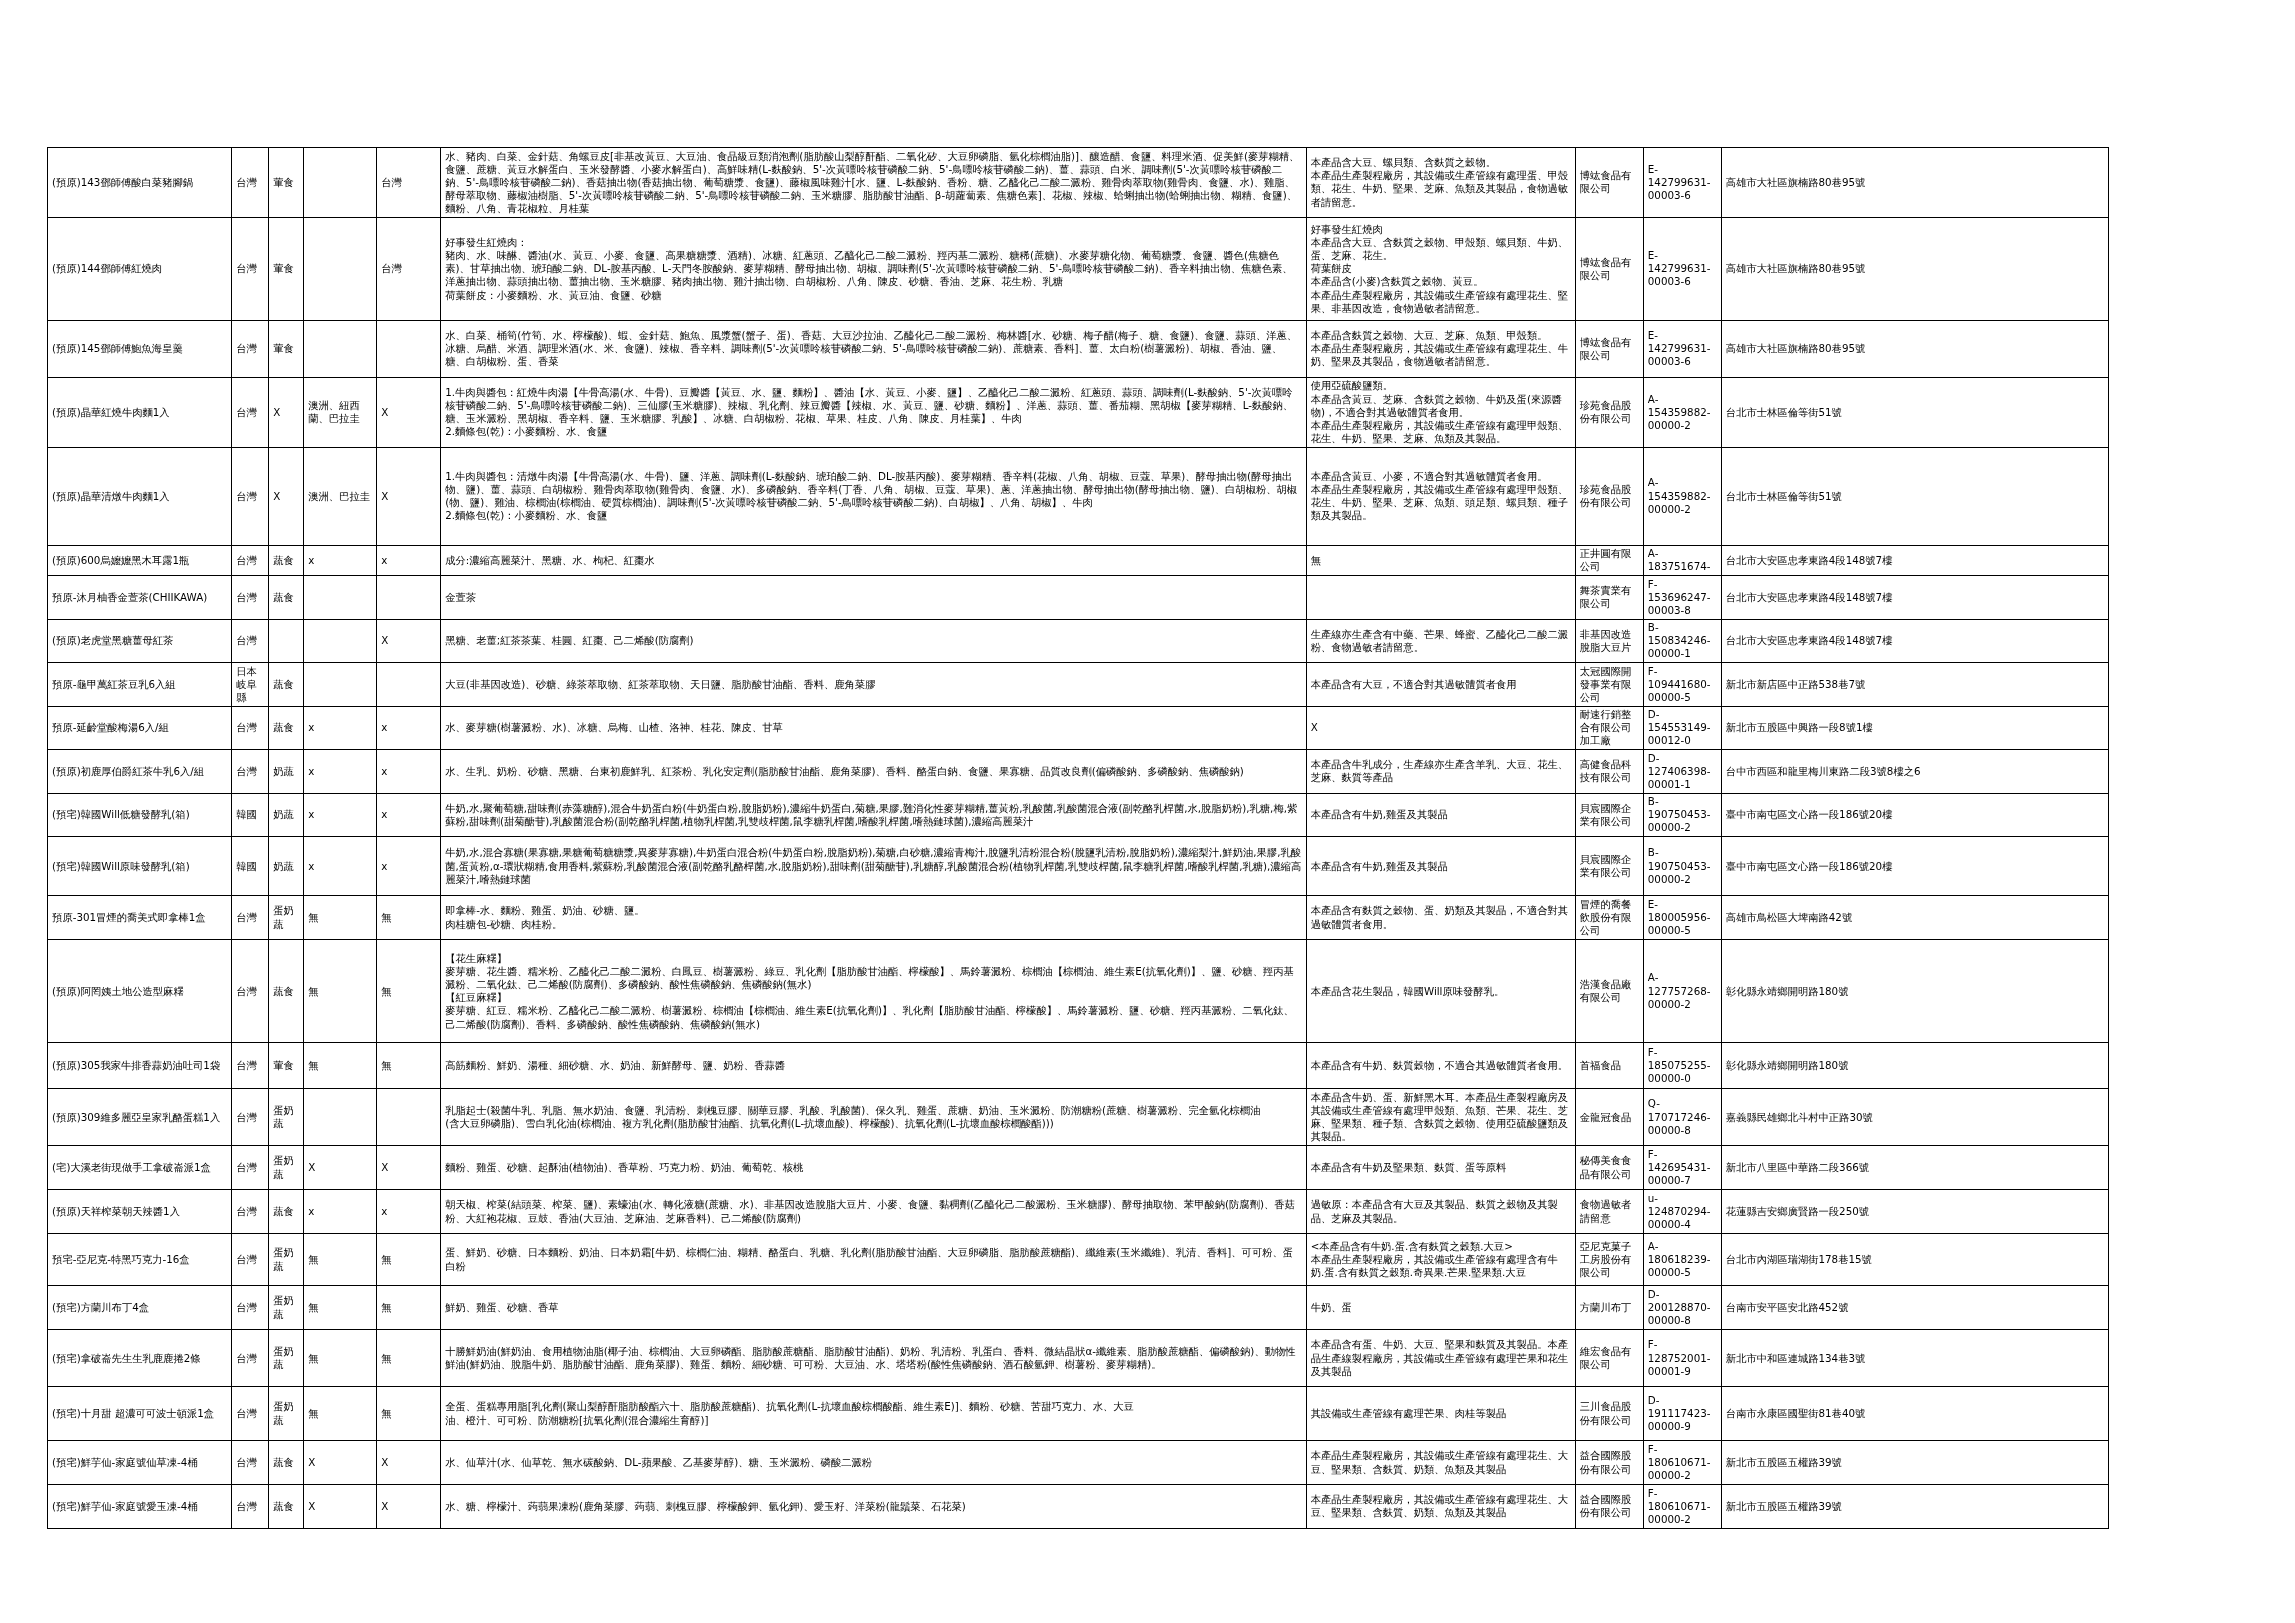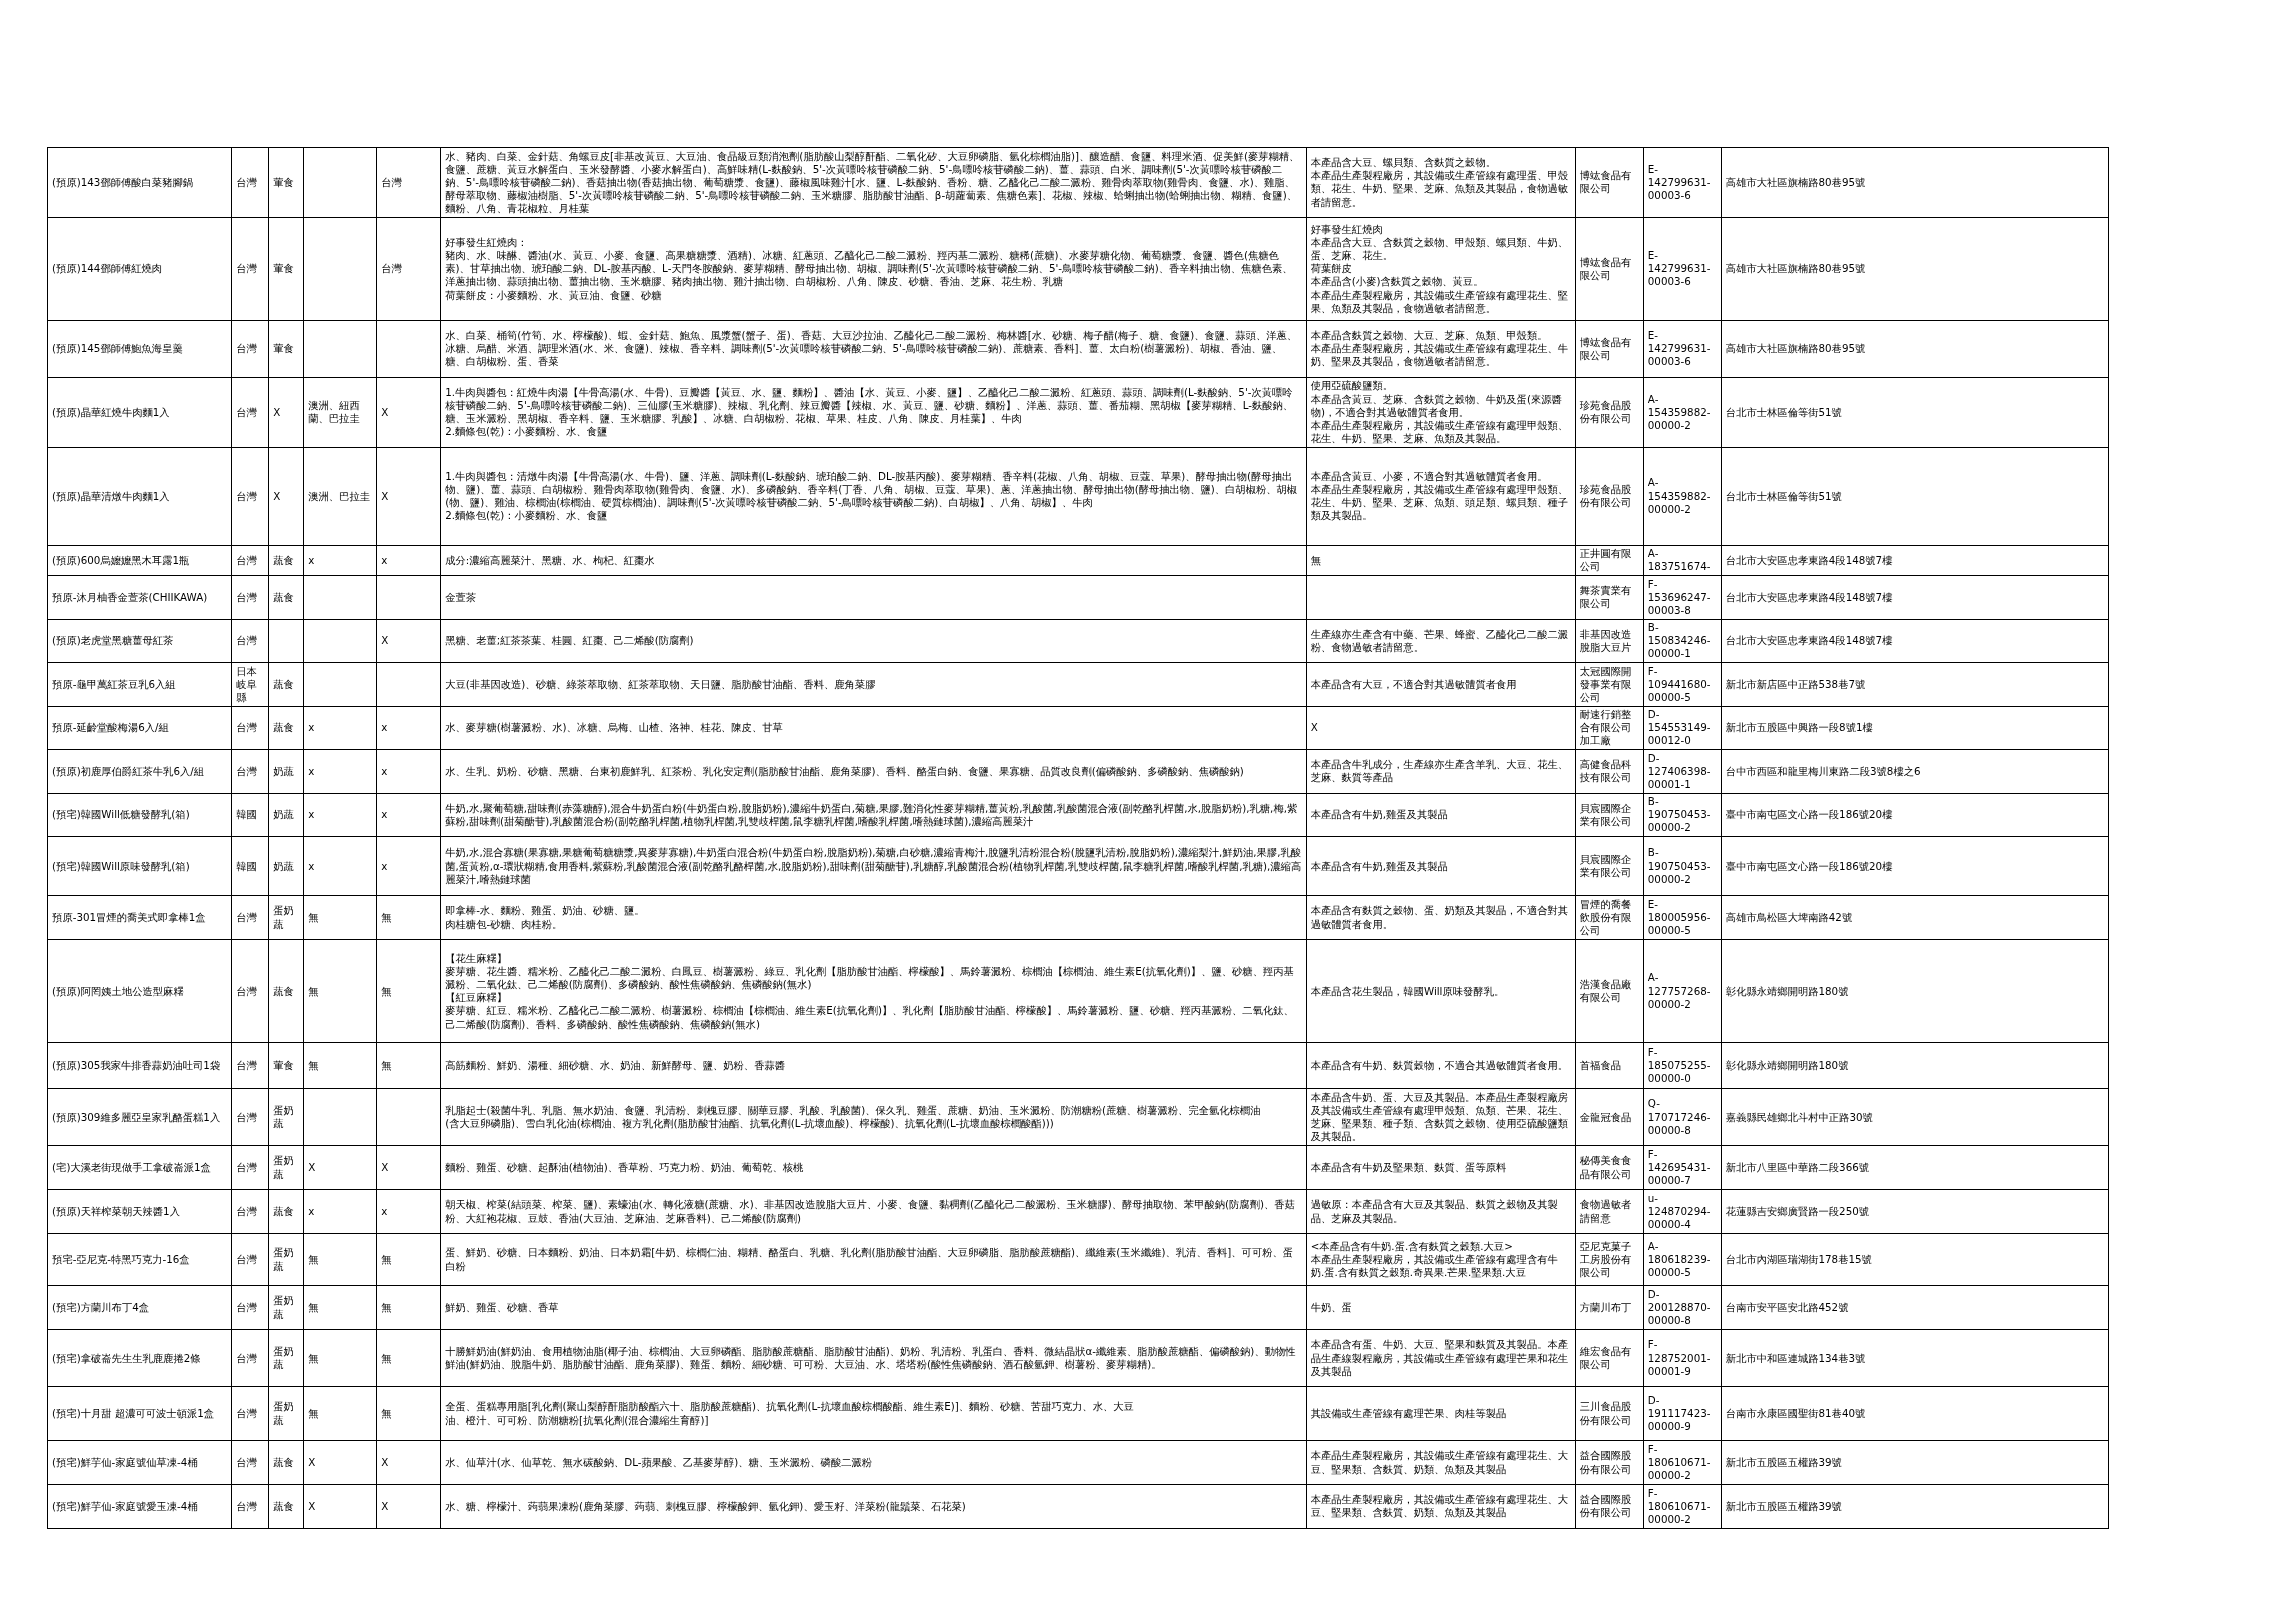--- a/index.html
+++ b/index.html
@@ -68,21 +68,21 @@
           <td>葷食</td>
           <td></td>
           <td>台灣</td>
           <td>好事發生紅燒肉：
 豬肉、水、味醂、醬油(水、黃豆、小麥、食鹽、高果糖糖漿、酒精)、冰糖、紅蔥頭、乙醯化己二酸二澱粉、羥丙基二澱粉、糖稀(蔗糖)、水麥芽糖化物、葡萄糖漿、食鹽、醬色(焦糖色素)、甘草抽出物、琥珀酸二鈉、DL-胺基丙酸、L-天門冬胺酸鈉、麥芽糊精、酵母抽出物、胡椒、調味劑(5'-次黃嘌呤核苷磷酸二鈉、5'-鳥嘌呤核苷磷酸二鈉)、香辛料抽出物、焦糖色素、洋蔥抽出物、蒜頭抽出物、薑抽出物、玉米糖膠、豬肉抽出物、雞汁抽出物、白胡椒粉、八角、陳皮、砂糖、香油、芝麻、花生粉、乳糖
 荷葉餅皮：小麥麵粉、水、黃豆油、食鹽、砂糖</td>
           <td>好事發生紅燒肉
 本產品含大豆、含麩質之穀物、甲殼類、螺貝類、牛奶、蛋、芝麻、花生。
 荷葉餅皮
 本產品含(小麥)含麩質之穀物、黃豆。
-本產品生產製程廠房，其設備或生產管線有處理花生、堅果、魚類及其製品，食物過敏者請留意。</td>
+本產品生產製程廠房，其設備或生產管線有處理花生、堅果、非基因改造，食物過敏者請留意。</td>
           <td>博竑食品有限公司</td>
           <td>E-
 142799631-
 00003-6</td>
           <td>高雄市大社區旗楠路80巷95號</td>
         </tr>
         <tr style="height: 57px;">
           <td>(預原)145鄧師傅鮑魚海皇羹</td>
           <td>台灣</td>
           <td>葷食</td>
@@ -288,21 +288,21 @@
           <td class="b">彰化縣永靖鄉開明路180號</td>
         </tr>
         <tr style="height: 57px;">
           <td>(預原)309維多麗亞皇家乳酪蛋糕1入</td>
           <td>台灣</td>
           <td>蛋奶蔬</td>
           <td></td>
           <td></td>
           <td>乳脂起士(殺菌牛乳、乳脂、無水奶油、食鹽、乳清粉、刺槐豆膠、關華豆膠、乳酸、乳酸菌)、保久乳、雞蛋、蔗糖、奶油、玉米澱粉、防潮糖粉(蔗糖、樹薯澱粉、完全氫化棕櫚油
 (含大豆卵磷脂)、雪白乳化油(棕櫚油、複方乳化劑(脂肪酸甘油酯、抗氧化劑(L-抗壞血酸)、檸檬酸)、抗氧化劑(L-抗壞血酸棕櫚酸酯)))</td>
-          <td>本產品含牛奶、蛋、大豆及其製品。本產品生產製程廠房及其設備或生產管線有處理甲殼類、魚類、芒果、花生、芝麻、堅果類、種子類、含麩質之穀物、使用亞硫酸鹽類及其製品。</td>
+          <td>本產品含牛奶、蛋、新鮮黑木耳。本產品生產製程廠房及其設備或生產管線有處理甲殼類、魚類、芒果、花生、芝麻、堅果類、種子類、含麩質之穀物、使用亞硫酸鹽類及其製品。</td>
           <td>金龍冠食品</td>
           <td>Q-
 170717246-
 00000-8</td>
           <td>嘉義縣民雄鄉北斗村中正路30號</td>
         </tr>
         <tr style="height: 44px;">
           <td>(宅)大溪老街現做手工拿破崙派1盒</td>
           <td>台灣</td>
           <td>蛋奶蔬</td>

